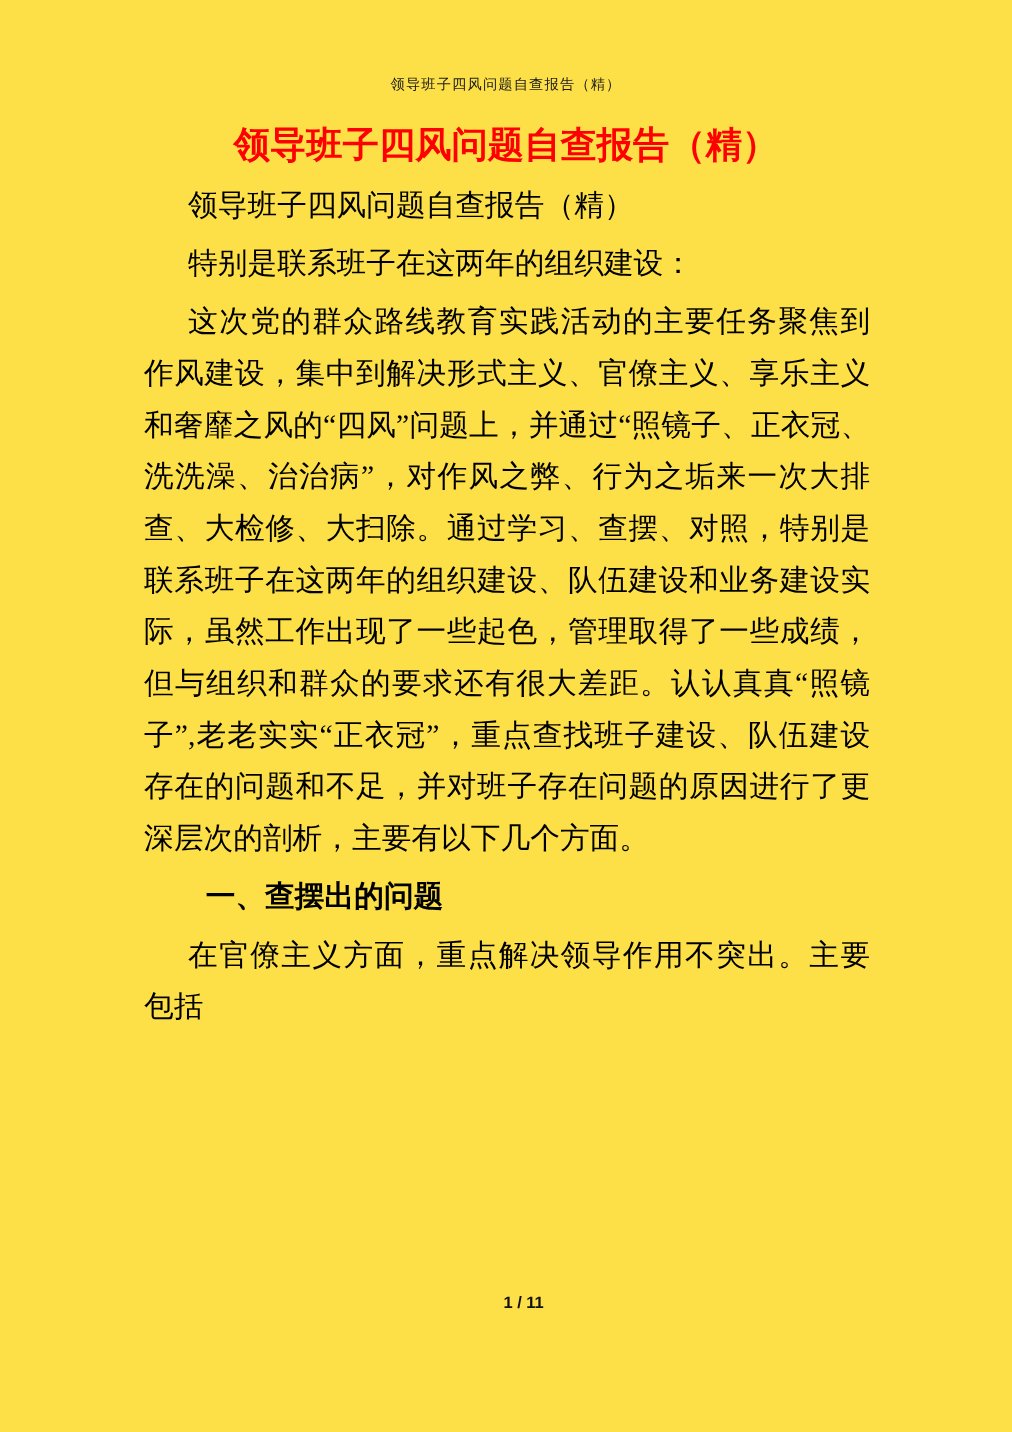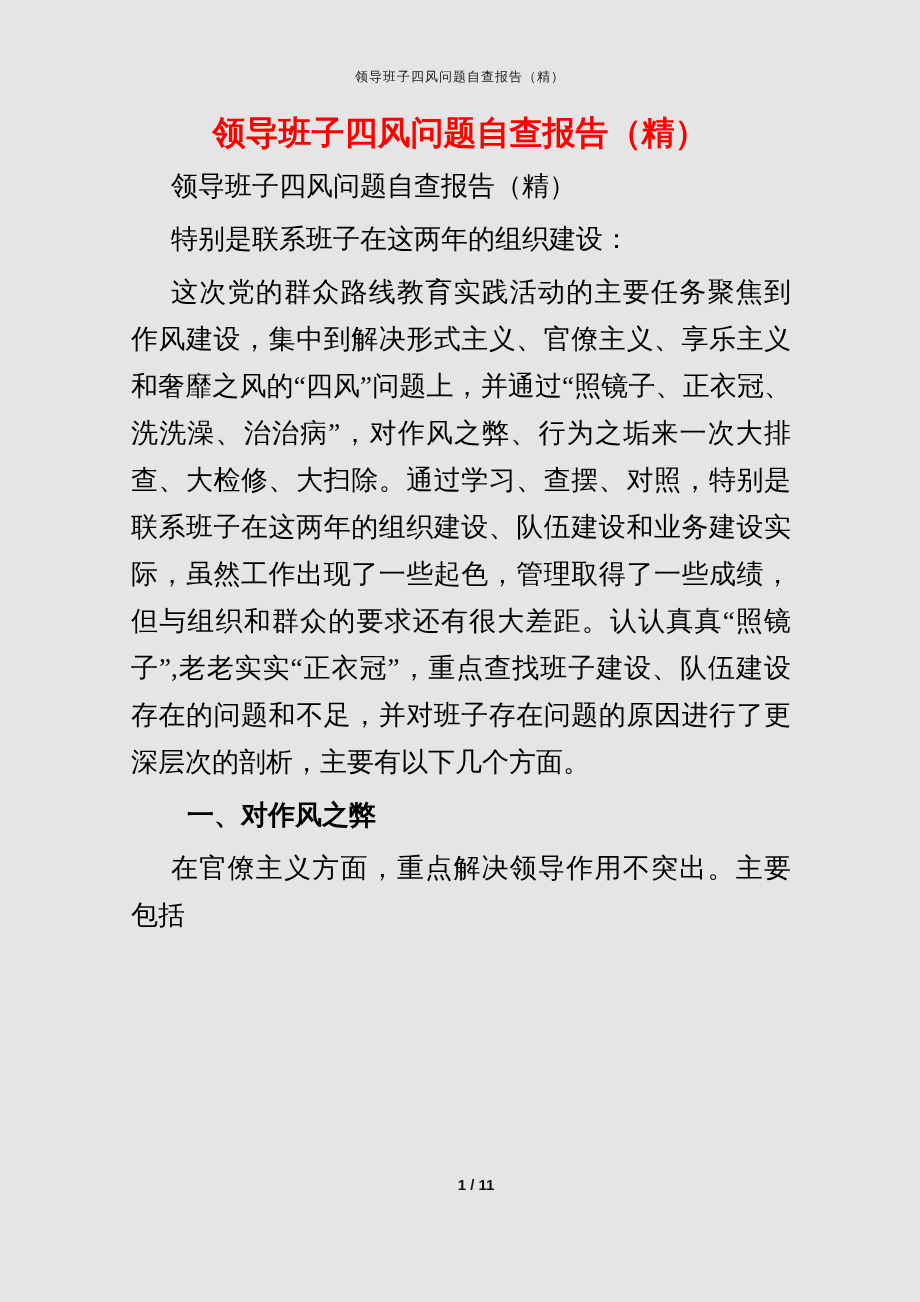--- a/index.html
+++ b/index.html
@@ -4,21 +4,21 @@
 <style>
   html, body {
     margin: 0;
     padding: 0;
     background: #ffffff;
   }
   .page {
     position: relative;
     width: 920px;
     height: 1302px;
-    background: #e5e5e5;
+    background: #fde047;
     overflow: hidden;
     color: #000000;
     font-family: "Liberation Serif", "DejaVu Serif", serif;
   }
   .running-header {
     position: absolute;
     top: 68px;
     left: 0;
     right: 0;
     text-align: center;
@@ -72,19 +72,19 @@
 <div class="page">
 
   <div class="running-header">领导班子四风问题自查报告（精）</div>
 
   <div class="doc-title" style="color: rgb(255, 0, 0);">领导班子四风问题自查报告（精）</div>
 
   <div class="doc-body">
       <p class="para">领导班子四风问题自查报告（精）</p>
       <p class="para">特别是联系班子在这两年的组织建设：</p>
       <p class="para">这次党的群众路线教育实践活动的主要任务聚焦到作风建设，集中到解决形式主义、官僚主义、享乐主义和奢靡之风的“四风”问题上，并通过“照镜子、正衣冠、洗洗澡、治治病”，对作风之弊、行为之垢来一次大排查、大检修、大扫除。通过学习、查摆、对照，特别是联系班子在这两年的组织建设、队伍建设和业务建设实际，虽然工作出现了一些起色，管理取得了一些成绩，但与组织和群众的要求还有很大差距。认认真真“照镜子”,老老实实“正衣冠”，重点查找班子建设、队伍建设存在的问题和不足，并对班子存在问题的原因进行了更深层次的剖析，主要有以下几个方面。</p>
-      <p class="para heading">一、对作风之弊</p>
+      <p class="para heading">一、查摆出的问题</p>
       <p class="para">在官僚主义方面，重点解决领导作用不突出。主要包括</p>
     </div>
 
   <div class="page-footer">1 / 11</div>
 
 </div>
 
 </body></html>

